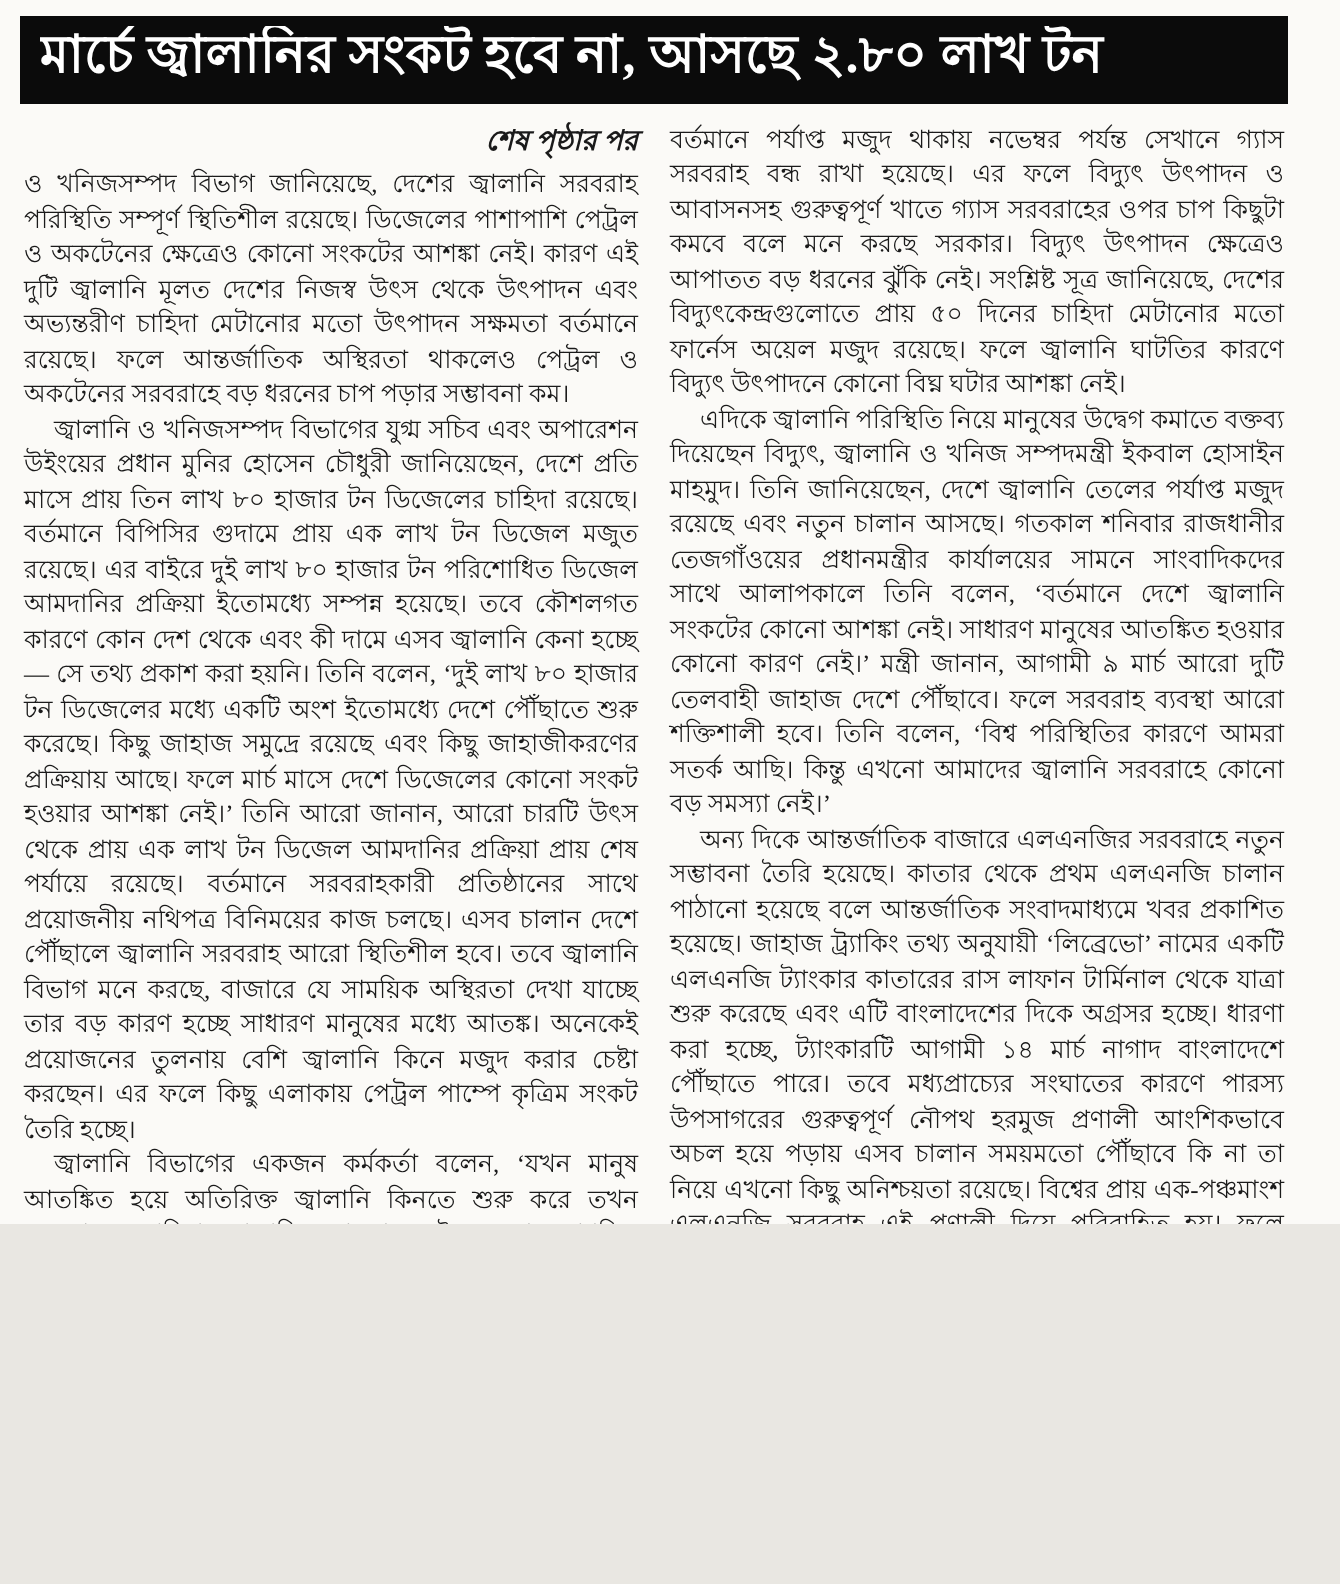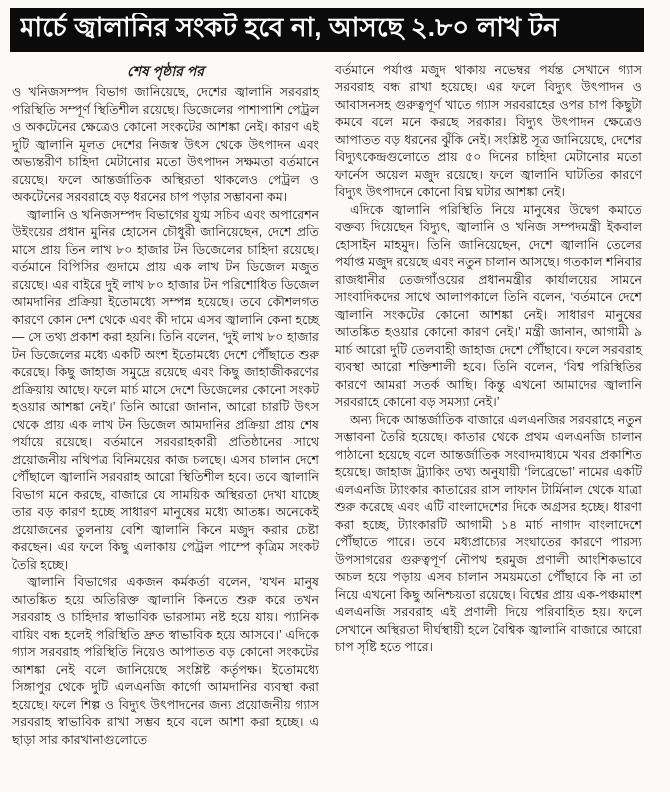--- a/index.html
+++ b/index.html
@@ -3,27 +3,27 @@
 <meta charset="utf-8">
 <style>
   html, body {
     margin: 0;
     padding: 0;
     background: #e9e7e2;
   }
   .page {
     position: relative;
     width: 670px;
-    height: 792px;
+    height: 612px;
     margin: 0 auto;
     background: #fbfaf7;
     box-sizing: border-box;
     padding: 8px 24px 4px 8px;
     overflow: hidden;
-    font-family: Liberation Sans, sans-serif;
+    font-family: Liberation Serif, serif;
     color: #141414;
   }
   .headline-bar {
     background: #0b0b0b;
     color: #ffffff;
     padding: 5px 10px 9px 10px;
     margin: 0 2px;
   }
   .headline-text {
     font-size: 26px;
@@ -45,21 +45,21 @@
     text-align: justify;
     font-size: 12.5px;
     line-height: 1.4;
     color: #1a1a1a;
   }
   .kicker {
     font-weight: bold;
     font-style: italic;
     font-size: 14px;
     margin: 0 0 3px 0;
-    text-align: center;
+    text-align: right;
   }
   .col p {
     margin: 0;
     text-indent: 1.2em;
     word-break: break-word;
   }
   .col p.flush {
     text-indent: 0;
   }
 </style>

